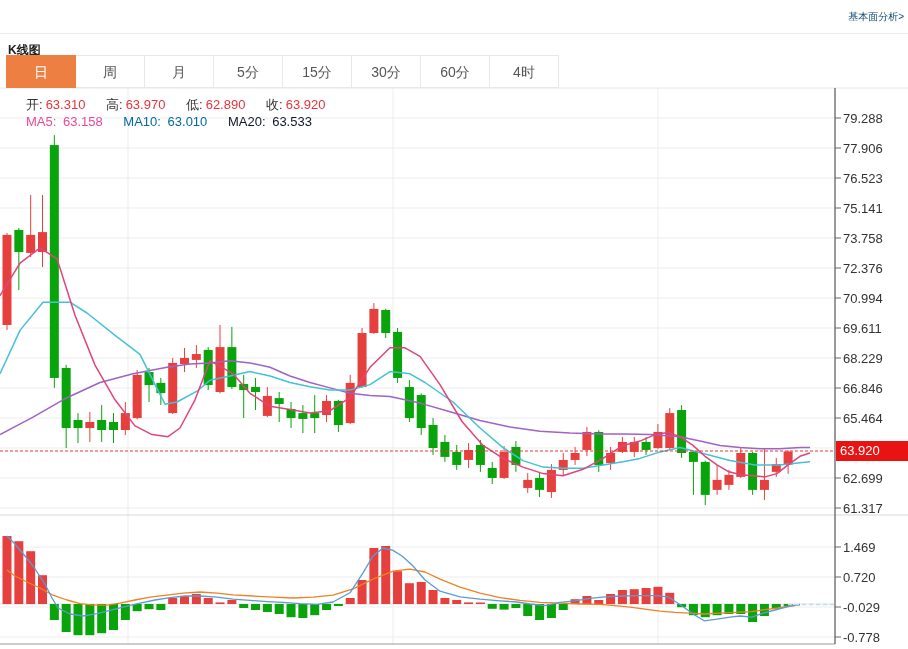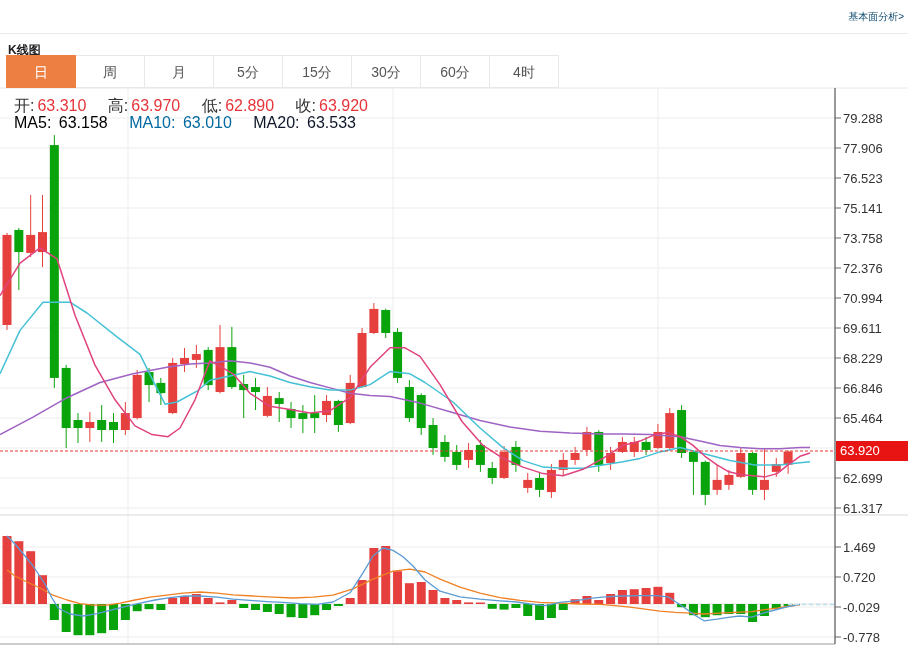--- a/index.html
+++ b/index.html
@@ -5,26 +5,26 @@
   html,body{margin:0;padding:0;background:#fff;}
   .page{position:relative;width:908px;height:649px;background:#fff;
         font-family:"Liberation Sans","DejaVu Sans",sans-serif;overflow:hidden;}
   .page-title{position:absolute;left:8px;top:6px;font-size:12px;font-weight:bold;color:#222;margin-top:36px;}
   .header-link{position:absolute;right:4px;top:10px;font-size:10px;color:#0c4a6e;text-decoration:none;cursor:pointer;}
   .title-divider{position:absolute;left:0;top:33px;width:908px;border-top:1px solid #ebebeb;}
   .tabs{position:absolute;left:7px;top:55px;display:flex;}
   .tab{width:70px;height:33px;line-height:33px;text-align:center;font-size:14px;color:#555;
        background:#fff;border:1px solid #e8e8e8;margin-left:-1px;box-sizing:border-box;cursor:pointer;}
   .tab.active{background:#ee7f43;color:#fff;border-color:#ee7f43;z-index:2;}
-  .legend-row{position:absolute;font-size:16px;white-space:nowrap;z-index:5;pointer-events:none;}
+  .legend-row{position:absolute;font-size:13px;white-space:nowrap;z-index:5;pointer-events:none;margin-left:12px;}
   .legend-row span{margin-right:3px;}
   .legend-item{margin-right:14px !important;}
   .lbl{color:#333;}
   .val-red{color:#e5353a;}
-  .ma5-c{color:#000000;}
+  .ma5-c{color:#ec4899;}
   .ma10-c{color:#0369a1;}
   .ma20-c{color:#0f172a;}
   .diff-c{color:#4f94d8;}
   .dea-c{color:#f08123;}
   .macd-c{color:#e5353a;}
   #chart-svg{position:absolute;left:0;top:0;z-index:1;}
   #chart-svg text{font-family:"Liberation Sans","DejaVu Sans",sans-serif;}
   .price-tag{position:absolute;left:836px;top:441px;width:72px;height:20px;background:#e81414;
              color:#fff;font-size:13px;line-height:20px;padding-left:4px;box-sizing:border-box;z-index:6;}
 </style>

